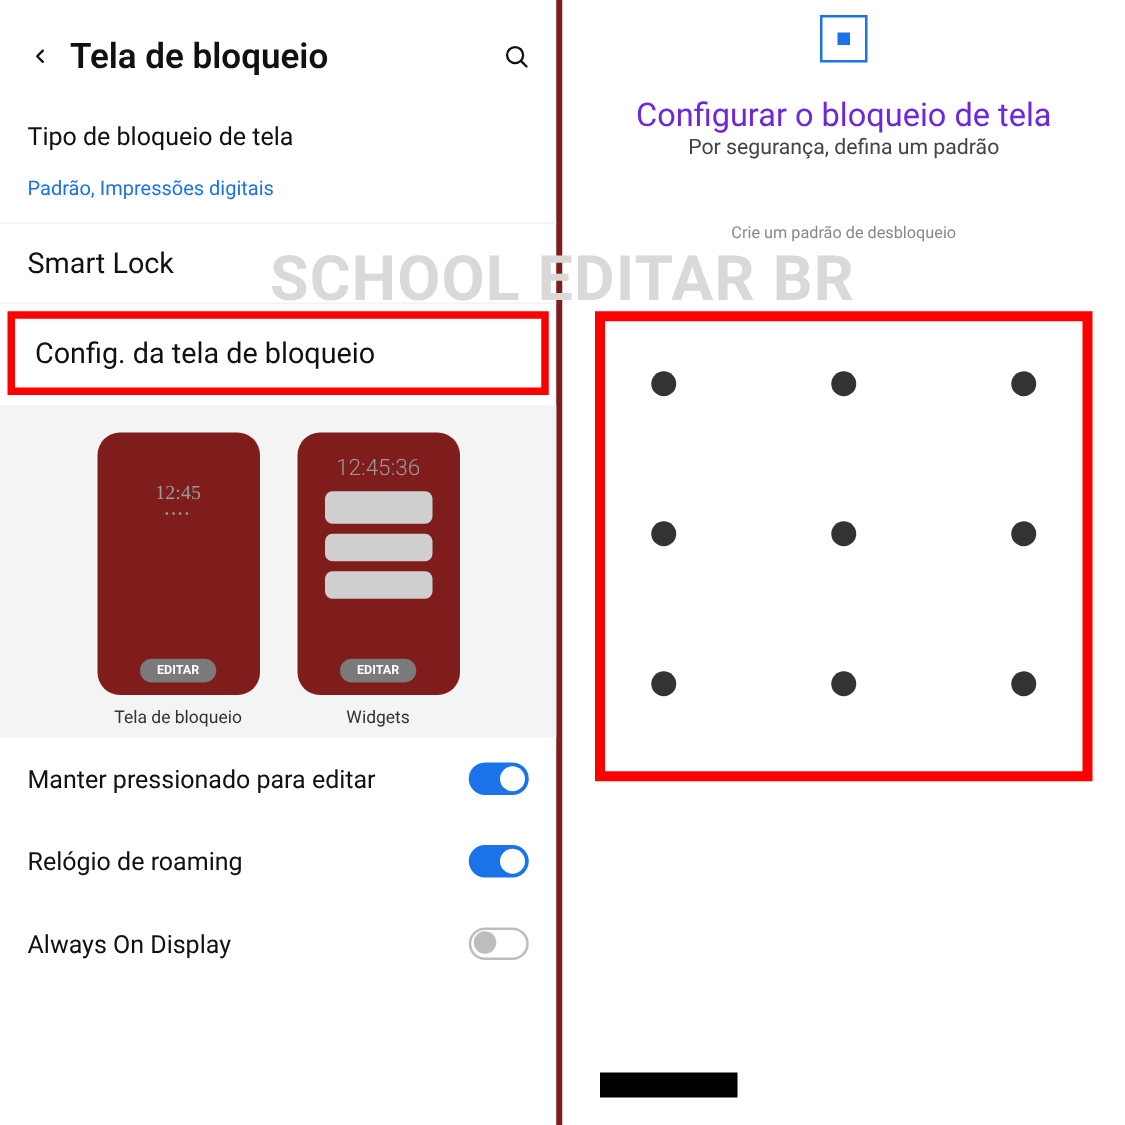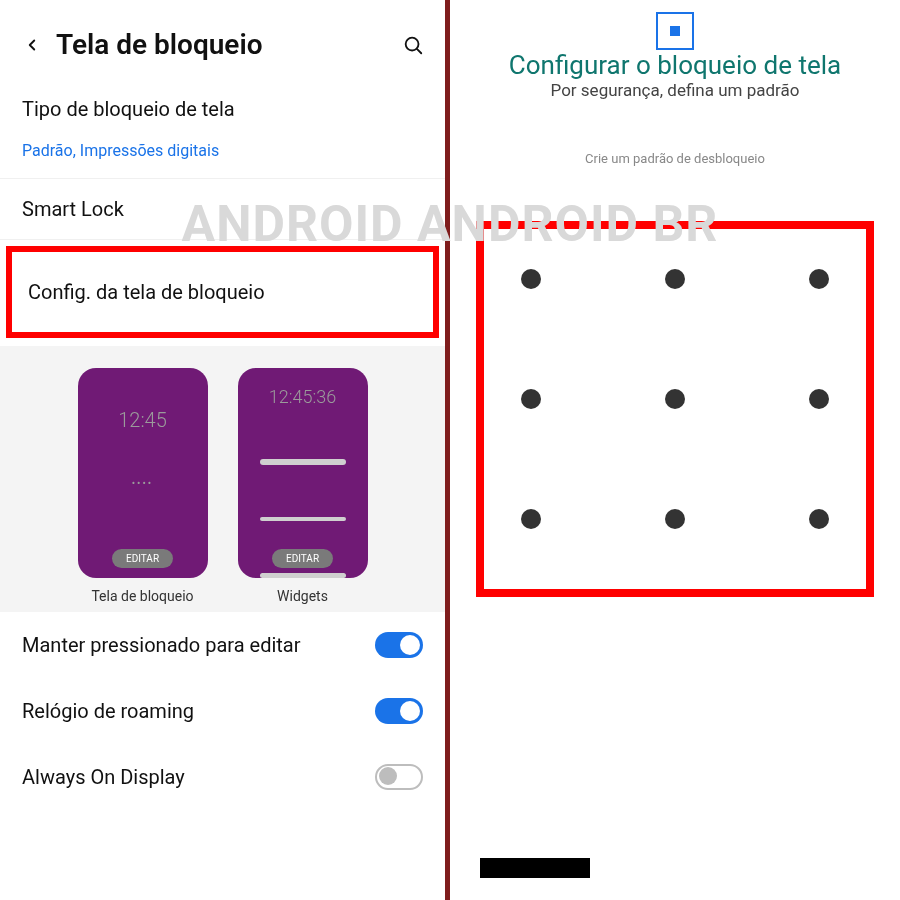--- a/index.html
+++ b/index.html
@@ -71,54 +71,54 @@
     .row-title {
       font-size: 20px;
       color: #111;
       margin-bottom: 20px;
     }
     .row-sub {
       font-size: 16px;
       color: #1a73e8;
     }
     .row-plain {
-      font-size: 20px;
+      font-size: 23px;
       color: #111;
     }
     .highlighted {
       border: 6px solid #ff0000;
-      padding: 28px 16px;
+      padding: 14px 16px;
       margin: 6px 6px;
     }
     .preview-area {
       background: #f4f4f4;
       padding: 22px 22px 8px 22px;
       margin-top: 8px;
     }
     .preview-row {
       display: flex;
       justify-content: center;
       gap: 30px;
     }
     .phone-mock {
       width: 130px;
       height: 210px;
-      background: #701a75;
+      background: #7f1d1d;
       border-radius: 18px;
       position: relative;
       display: flex;
       flex-direction: column;
       align-items: center;
       padding-top: 40px;
-      gap: 44px;
     }
     .phone-mock .clock {
       color: #9b9b9b;
-      font-size: 20px;
+      font-size: 16px;
       font-weight: 300;
+      font-family: Liberation Serif, serif;
     }
     .phone-mock .clock-small {
       color: #9b9b9b;
       font-size: 18px;
       font-weight: 300;
     }
     .dots {
       color: #9b9b9b;
       font-size: 10px;
       letter-spacing: 2px;
@@ -133,21 +133,21 @@
     }
     .widget-block.tall { height: 26px; }
     .edit-pill {
       position: absolute;
       bottom: 10px;
       background: #7a7a7a;
       color: #fff;
       font-size: 10px;
       padding: 4px 14px;
       border-radius: 12px;
-      font-weight: 400;
+      font-weight: 700;
     }
     .preview-label {
       text-align: center;
       font-size: 14px;
       color: #333;
       margin-top: 10px;
     }
     .preview-col { display: flex; flex-direction: column; align-items: center; }
     .toggle-row {
       display: flex;
@@ -190,21 +190,22 @@
       justify-content: center;
     }
     .lock-icon-inner {
       width: 10px;
       height: 10px;
       background: #1a73e8;
     }
     .right-heading {
       text-align: center;
       font-size: 26px;
-      color: #0f766e;
+      color: #6d28d9;
+      margin-top: 28px;
       padding: 0 18px;
     }
     .right-sub {
       text-align: center;
       font-size: 17px;
       color: #444;
     }
     .right-hint {
       text-align: center;
       font-size: 13px;
@@ -235,21 +236,21 @@
       bottom: 22px;
       left: 30px;
       width: 110px;
       height: 20px;
       background: #000;
     }
   </style>
 </head>
 <body>
 
-<div class="watermark">ANDROID ANDROID BR</div>
+<div class="watermark">SCHOOL EDITAR BR</div>
 
 <div class="panel-left">
   <div class="header">
     <div class="back-chevron">
       <svg width="18" height="18" viewBox="0 0 24 24" fill="none" stroke="#111" stroke-width="2.5" stroke-linecap="round" stroke-linejoin="round">
           <polyline points="15 18 9 12 15 6"></polyline>
         </svg>
     </div>
     <div class="header-title">Tela de bloqueio</div>
     <div class="search-icon">

